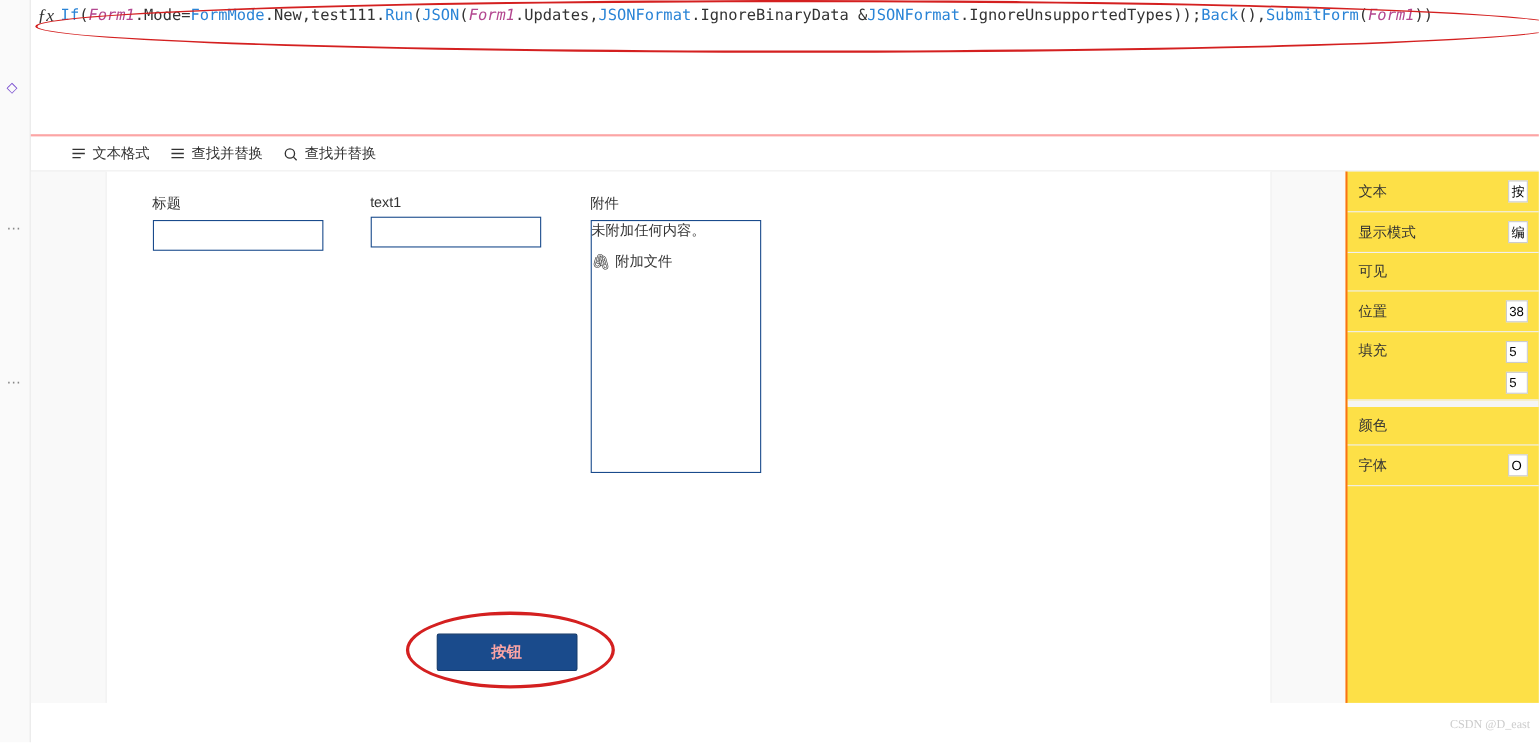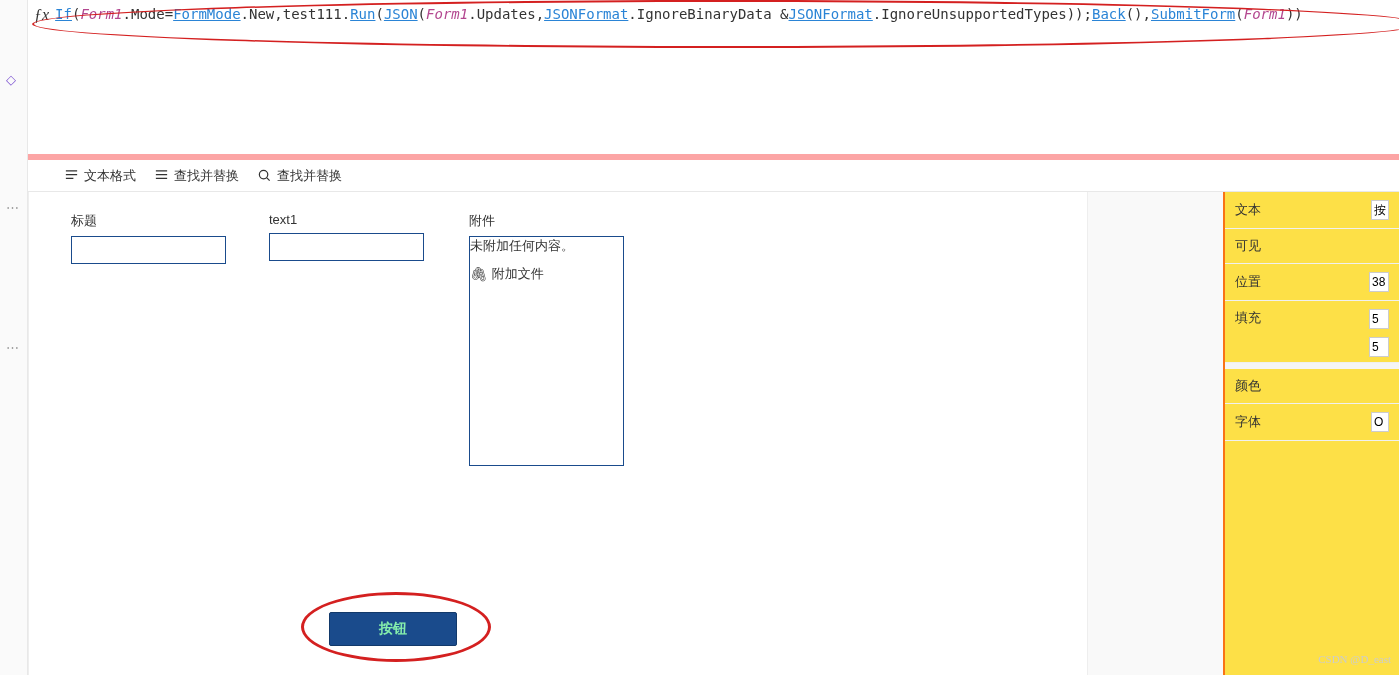--- a/index.html
+++ b/index.html
@@ -9,42 +9,42 @@
       background: #fff;
       color: #333;
       width: 1399px;
       height: 675px;
       overflow: hidden;
       position: relative;
     }
     .formula-bar {
       display: flex;
       align-items: flex-start;
-      border-bottom: 6px solid #fca5a5;
+      border-bottom: 2px solid #fca5a5;
       padding: 4px 6px;
-      height: 160px;
+      height: 124px;
       position: relative;
     }
     .fx-icon {
       font-style: italic;
       font-family: "Times New Roman", serif;
       font-size: 16px;
       color: #333;
       margin-right: 6px;
       margin-top: 2px;
     }
     .formula-content {
       flex: 1;
       font-family: Consolas, monospace;
       font-size: 14px;
       white-space: pre;
       padding-top: 2px;
       position: relative;
     }
-    .formula-content .kw { color: #2a84d6; text-decoration: underline; }
+    .formula-content .kw { color: #2a84d6; }
     .formula-content .var { color: #b34790; font-style: italic; text-align: center; }
     .formula-content .plain { color: #333; }
     .ellipse-formula {
       position: absolute;
       top: 0px;
       left: 4px;
       width: 1390px;
       height: 48px;
       border: 2px solid #d42020;
       border-radius: 50%;
@@ -60,41 +60,42 @@
       background: #fafafa;
     }
     .gutter-icon {
       position: absolute;
       left: 6px;
       font-size: 13px;
       color: #888;
     }
     .toolbar-secondary {
       display: flex;
-      align-items: center;
+      align-items: flex-end;
       gap: 18px;
       padding: 6px 36px;
       border-bottom: 1px solid #e8e8e8;
       height: 32px;
       font-size: 13px;
       color: #333;
       margin-left: 28px;
     }
     .toolbar-item { display: flex; align-items: center; gap: 5px; cursor: pointer; }
     .toolbar-item svg { width: 15px; height: 15px; }
     .main-area {
       display: flex;
       height: calc(675px - 160px - 32px);
       margin-left: 28px;
     }
     .canvas {
       flex: 1;
       position: relative;
       background: #f9f9f9;
       display: flex;
+      justify-content: center;
     }
     .canvas-inner {
       background: #fff;
       width: 1060px;
       height: 100%;
       position: relative;
       border-left: 1px solid #eee;
       border-right: 1px solid #eee;
     }
     .form-field {
@@ -121,21 +122,21 @@
     }
     .attach-empty { margin-bottom: 10px; }
     .attach-action { display: flex; align-items: center; gap: 4px; cursor: pointer; }
     .submit-btn {
       position: absolute;
       left: 300px;
       top: 420px;
       width: 128px;
       height: 34px;
       background: #1a4b8c;
-      color: #86efac;
+      color: #fca5a5;
       border: 1px solid #12396a;
       font-size: 14px;
       font-weight: bold;
       cursor: pointer;
       border-radius: 2px;
     }
     .ellipse-btn {
       position: absolute;
       left: 272px;
       top: 400px;
@@ -261,20 +262,26 @@
   </div>
 
   <div class="prop-panel">
     <div class="prop-row">
       <span class="prop-label">文本</span>
       <span class="prop-value">
           <input class="prop-input wide" value="按" style="">
         </span>
     </div>
     <div class="prop-row">
+      <span class="prop-label">显示模式</span>
+      <span class="prop-value">
+          <input class="prop-input wide" value="编" style="">
+        </span>
+    </div>
+    <div class="prop-row">
       <span class="prop-label">可见</span>
     </div>
     <div class="prop-row">
       <span class="prop-label">位置</span>
       <span class="prop-value">
           <input class="prop-input" value="38" style="">
         </span>
     </div>
     <div class="prop-row" style="height:62px;align-items:flex-start;">
       <span class="prop-label">填充</span>

